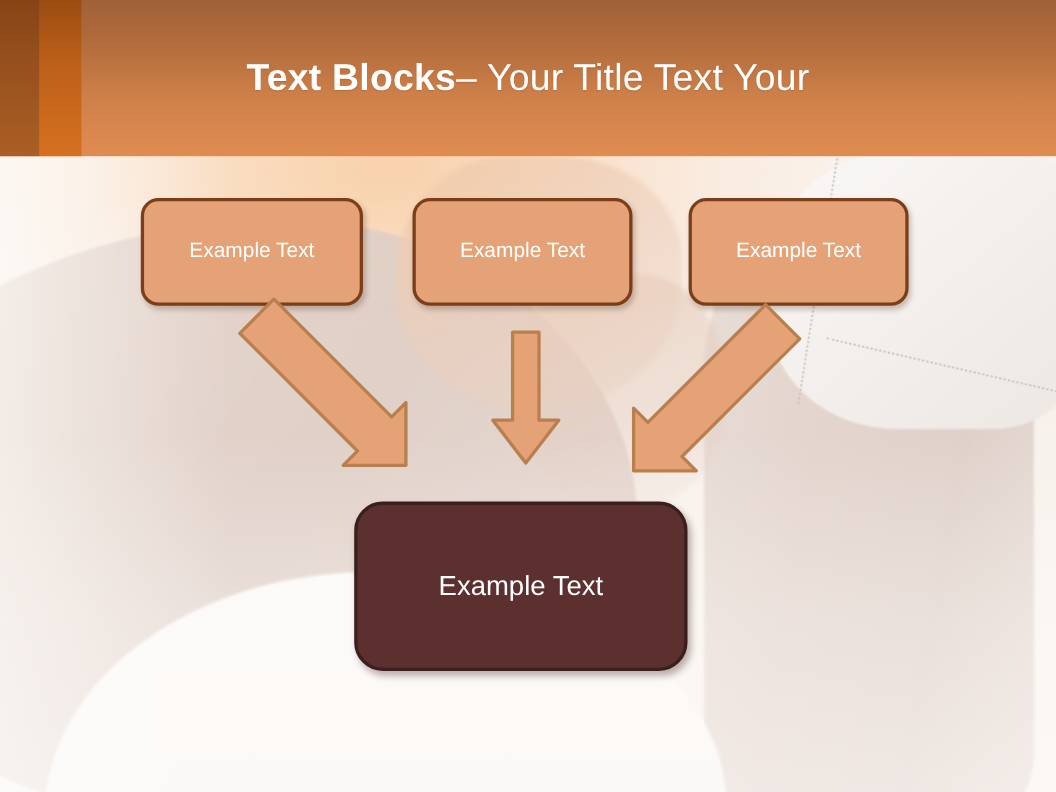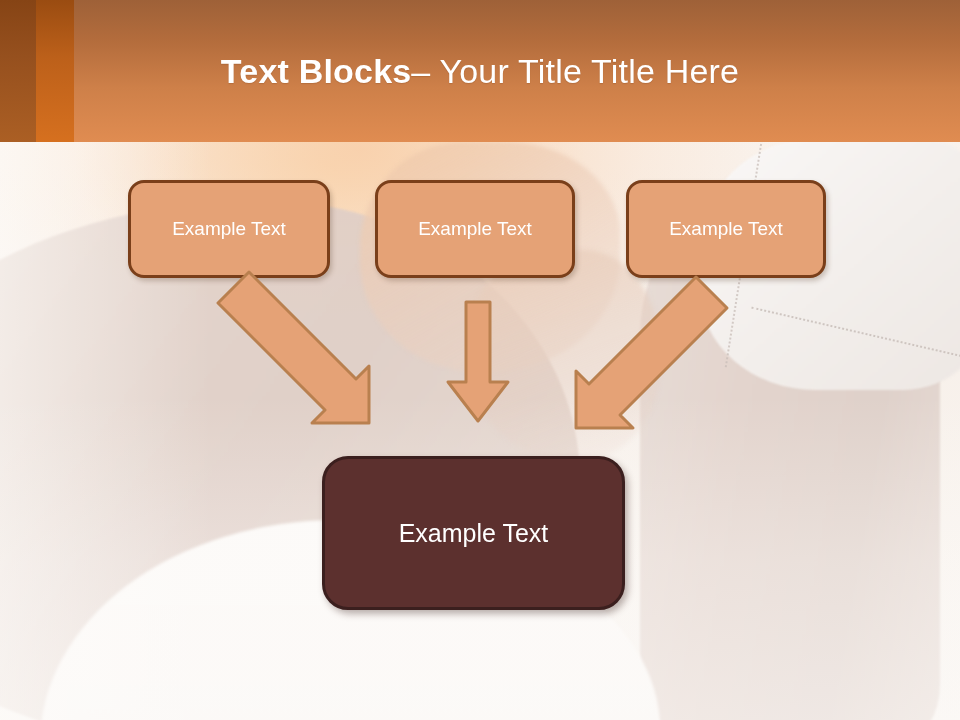--- a/index.html
+++ b/index.html
@@ -214,21 +214,21 @@
     <div class="photo-lowerwhite"></div>
     <div class="photo-fade"></div>
   </div>
 
   <div class="header">
     <div class="header-main"></div>
     <div class="header-band-dark"></div>
     <div class="header-band-bright"></div>
     <div class="header-title">
       <span class="bold">Text Blocks</span>
-        <span class="light"> – Your Title Title Here</span>
+        <span class="light"> – Your Title Text Your</span>
     </div>
   </div>
 
   <div class="tbox" id="tbox-0">
     <span>Example Text</span>
   </div>
   <div class="tbox" id="tbox-1">
     <span>Example Text</span>
   </div>
   <div class="tbox" id="tbox-2">

